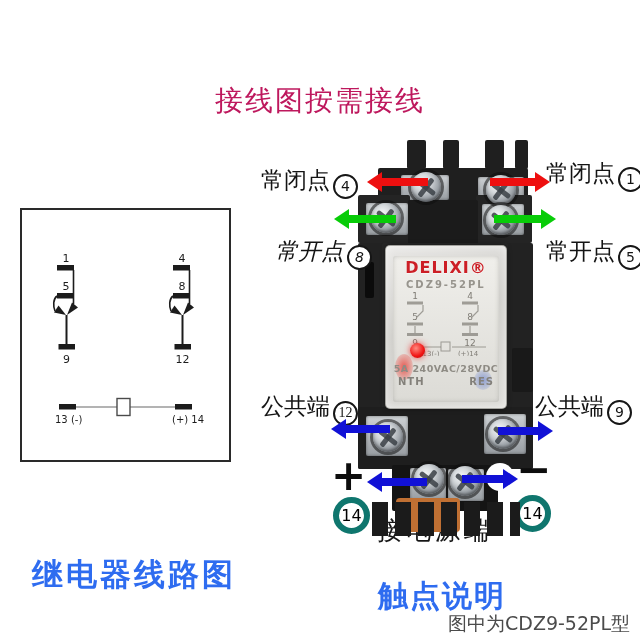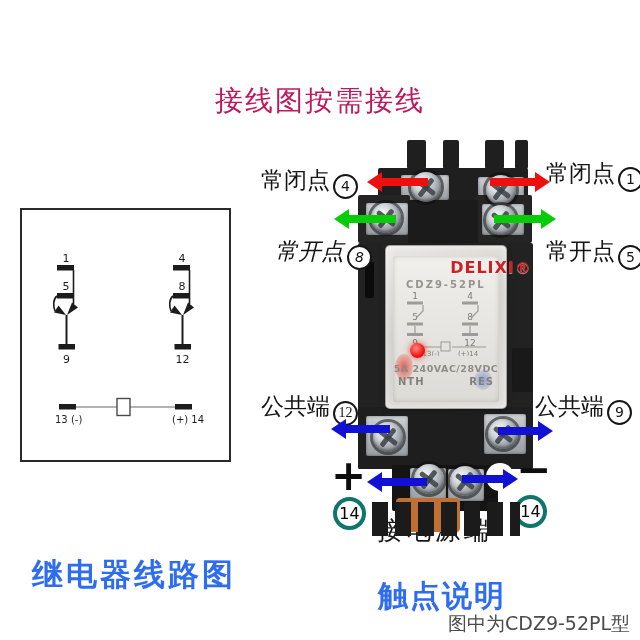--- a/index.html
+++ b/index.html
@@ -20,21 +20,21 @@
              background:#fff;box-sizing:border-box;}
   .schem-box svg{display:block;}
   .schem-box text{font-family:"DejaVu Sans","Liberation Sans",sans-serif;fill:#1c1c1c;}
 
   
   .term-label{font-size:23px;color:#141414;white-space:nowrap;}
   .cnum{display:inline-flex;align-items:center;justify-content:center;
         width:21px;height:21px;border:2px solid #161616;border-radius:50%;
         font-size:14px;margin-left:3px;vertical-align:-3px;font-weight:400;background:#fff;}
   .big-cnum{display:inline-flex;align-items:center;justify-content:center;
-        width:25px;height:25px;border:4px solid #0f766e;border-radius:50%;
+        width:25px;height:25px;border:6px solid #0f766e;border-radius:50%;
         font-size:16px;background:#fff;}
   .sign{font-size:42px;font-weight:bold;color:#0d0d0d;line-height:1;}
   .power-label{font-size:25px;letter-spacing:4px;color:#151515;}
 
   
   .arrow{position:absolute;height:20px;z-index:30;}
   .arrow .shaft{position:absolute;top:6px;height:8px;background:var(--c);}
   .arrow.left .shaft{left:13px;right:0;}
   .arrow.right .shaft{left:0;right:13px;}
   .arrow .head{position:absolute;top:0;width:0;height:0;
@@ -54,21 +54,21 @@
   .screw::before,.screw::after{content:"";position:absolute;left:4px;top:12.5px;width:22px;height:5px;
          background:rgba(58,63,69,.85);border-radius:2px;}
   .screw::before{transform:rotate(38deg);} .screw::after{transform:rotate(-52deg);}
   .cover{position:absolute;left:33px;top:107px;width:122px;height:164px;border-radius:5px;
          background:linear-gradient(160deg,#e9e8e6,#cfceca 45%,#dbdad6);
          border:1px solid rgba(120,120,115,.55);
          box-shadow:inset 0 0 10px rgba(255,255,255,.65), 0 0 5px rgba(0,0,0,.4);z-index:6;box-sizing:border-box;}
   .cover-label{position:absolute;left:7px;top:10px;width:106px;height:146px;border-radius:3px;
          background:linear-gradient(#f0efeb,#dcdbd6);box-shadow:inset 0 0 4px rgba(150,150,145,.5);}
   .brand{position:absolute;left:0;top:12px;width:100%;text-align:center;font-size:16px;font-weight:bold;
-         color:#cc1f26;letter-spacing:1px;text-shadow:0 1px 0 rgba(255,255,255,.5);padding-left:45px;}
+         color:#cc1f26;letter-spacing:1px;text-shadow:0 1px 0 rgba(255,255,255,.5);}
   .model{position:absolute;left:20px;top:33px;font-size:10px;color:#97948d;letter-spacing:2px;font-weight:bold;}
   .face-svg text{font-family:"DejaVu Sans","Liberation Sans",sans-serif;fill:#7f7c75;}
   .led{position:absolute;left:24px;top:97px;width:15px;height:15px;border-radius:50%;
        background:radial-gradient(circle at 40% 35%,#ff8a80,#f01313 60%,#b30d0d);
        box-shadow:0 0 6px rgba(240,30,30,.8);}
   .rating{position:absolute;left:0;top:117px;width:100%;text-align:center;font-size:9.5px;
           color:#8e8b84;letter-spacing:.5px;font-weight:bold;}
   .face-nth{position:absolute;left:12px;top:130px;font-size:10px;color:#83807a;font-weight:bold;letter-spacing:1px;}
   .face-res{position:absolute;right:12px;top:130px;font-size:10px;color:#83807a;font-weight:bold;letter-spacing:1px;}
   .wire-red{position:absolute;left:9px;top:108px;width:18px;height:26px;border-radius:50%;

